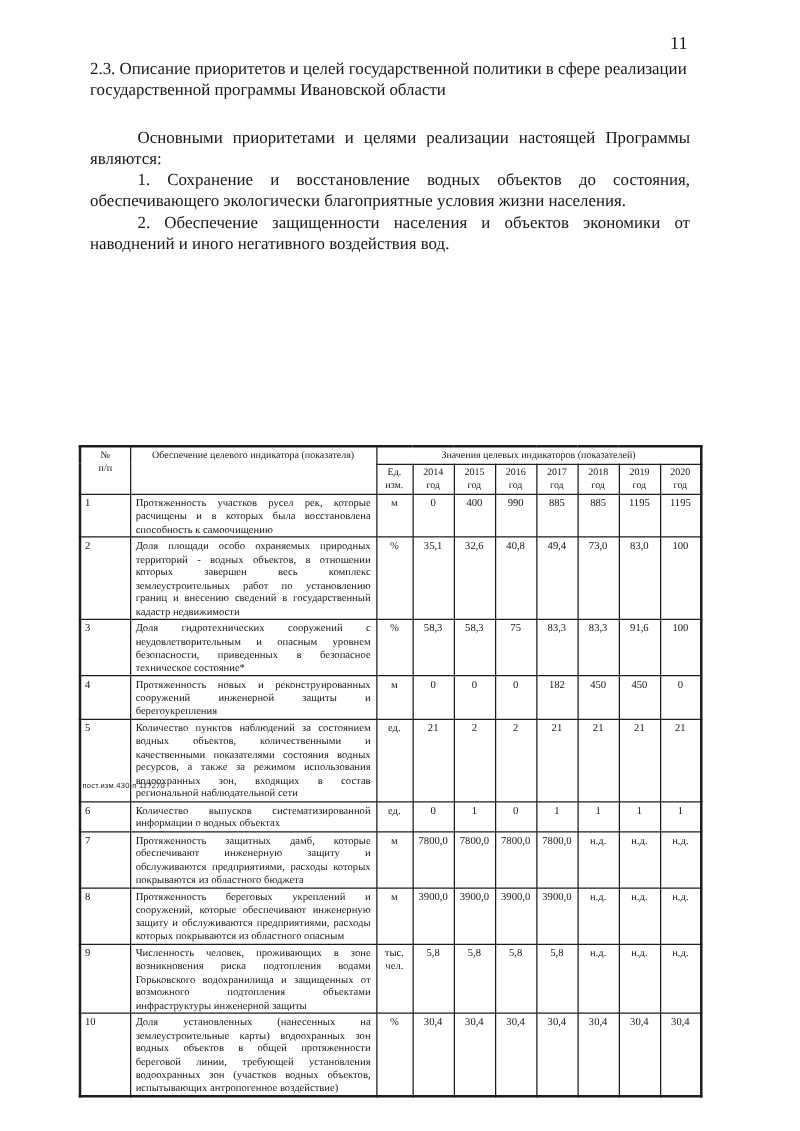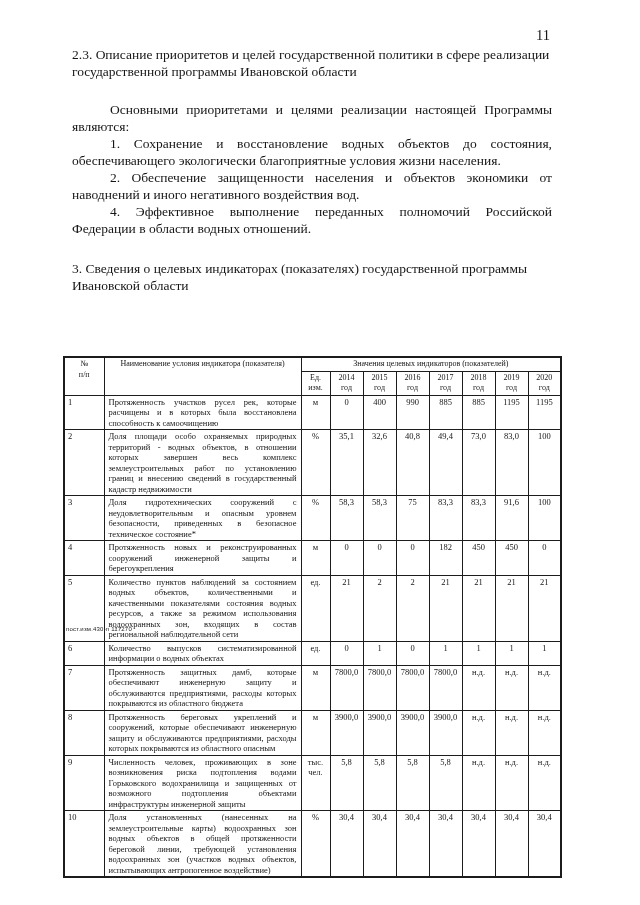--- a/index.html
+++ b/index.html
@@ -102,44 +102,42 @@
 <div class="page">
 
   <div class="page-number">11</div>
 
   <div class="heading first">2.3. Описание приоритетов и целей государственной политики в сфере реализации государственной программы Ивановской области</div>
 
   <div class="body-text">
     <p class="para">Основными приоритетами и целями реализации настоящей Программы являются:</p>
     <p class="para">1. Сохранение и восстановление водных объектов до состояния, обеспечивающего экологически благоприятные условия жизни населения.</p>
     <p class="para">2. Обеспечение защищенности населения и объектов экономики от наводнений и иного негативного воздействия вод.</p>
-    <p class="para">4. Эффективное выполнение переданных полномочий Российской Федерации в области водных отношений.</p>
   </div>
 
-  <div class="heading indicators-heading">3. Сведения о целевых индикаторах (показателях) государственной программы Ивановской области</div>
 
   <div class="tbl-wrap">
     <table class="indicators">
       <colgroup>
         <col class="c-num">
           <col class="c-name">
           <col class="c-unit">
         <col class="c-year">
           <col class="c-year">
           <col class="c-year">
           <col class="c-year">
         <col class="c-year">
           <col class="c-year">
           <col class="c-year">
       </colgroup>
       <thead>
         <tr>
           <th class="h-num" rowspan="2">№
 п/п</th>
-          <th class="h-name" rowspan="2">Наименование условия индикатора (показателя)</th>
+          <th class="h-name" rowspan="2">Обеспечение целевого индикатора (показателя)</th>
           <th class="h-group" colspan="8">Значения целевых индикаторов (показателей)</th>
         </tr>
         <tr>
           <th class="h-unit">Ед.
 изм.</th>
           <th class="h-year">2014 год</th>
           <th class="h-year">2015 год</th>
           <th class="h-year">2016 год</th>
           <th class="h-year">2017 год</th>
           <th class="h-year">2018 год</th>

